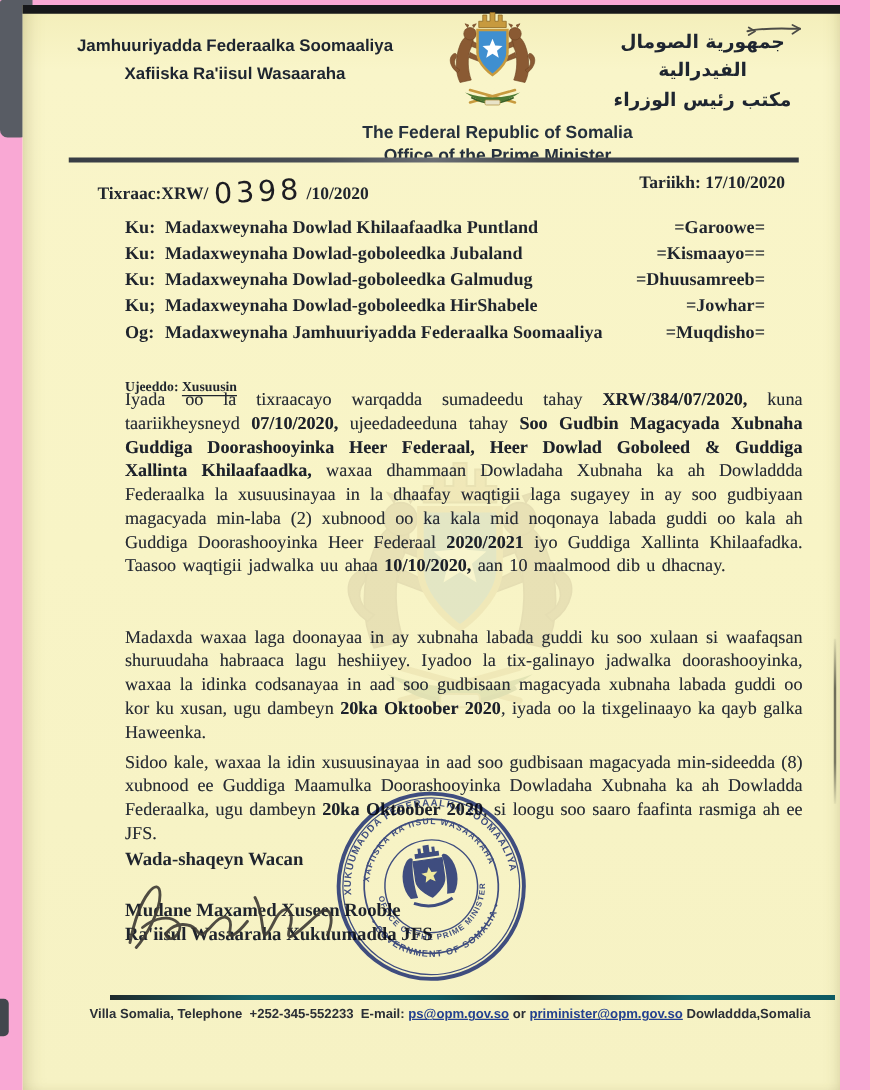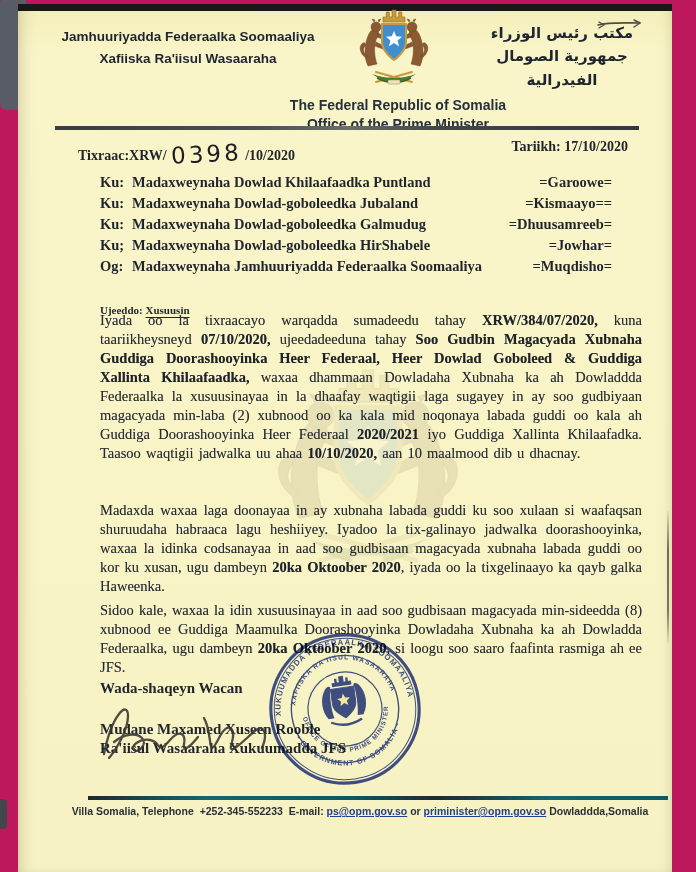--- a/index.html
+++ b/index.html
@@ -1,18 +1,18 @@
 <!DOCTYPE html>
 <html><head>
 <meta charset="utf-8">
 <style>
   html,body{margin:0;padding:0;}
   body{width:696px;height:872px;overflow:hidden;background:#edeff4;
        font-family:"Liberation Serif", serif;}
-  .photo{position:relative;width:696px;height:872px;background:#be185d;}
+  .photo{position:relative;width:696px;height:872px;background:#f9a8d4;}
 
   
   .corner-shape{position:absolute;left:0;top:0;width:26px;height:110px;
     background:#585c64;border-radius:2px 0 10px 6px;}
   .edge-mark{position:absolute;left:0;top:799px;width:7px;height:30px;
     background:#42474d;border-radius:0 4px 4px 0;}
 
   
   .paper{position:absolute;left:18px;top:4px;width:654px;height:868px;
     background:linear-gradient(180deg,#f3eeb9 0%,#f9f5c9 6%,#f8f4c6 50%,#f6f2c4 100%);
@@ -138,22 +138,22 @@
     <div class="lh-left">
       <div>Jamhuuriyadda Federaalka Soomaaliya</div>
       <div>Xafiiska Ra'iisul Wasaaraha</div>
     </div>
 
     <svg class="lh-emblem" viewBox="0 0 100 88">
       <use href="#coa"></use>
     </svg>
 
     <div class="lh-arabic">
+      <div>جمهورية الصومال الفيدرالية</div>
       <div>مكتب رئيس الوزراء</div>
-      <div>جمهورية الصومال الفيدرالية</div>
     </div>
 
     <div class="lh-english">
       <div>The Federal Republic of Somalia</div>
       <div>Office of the Prime Minister</div>
     </div>
 
     <svg class="arrow-mark" viewBox="0 0 50 18">
       <path d="M2,11 C12,8 30,9 44,9" fill="none" stroke="#23242a" stroke-width="1.6" stroke-linecap="round"></path>
       <path d="M44,9 l-6,-3 M44,9 l-6,4 M8,11 l-5,-3 M8,11 l-5,3" fill="none" stroke="#23242a" stroke-width="1.4" stroke-linecap="round"></path>

